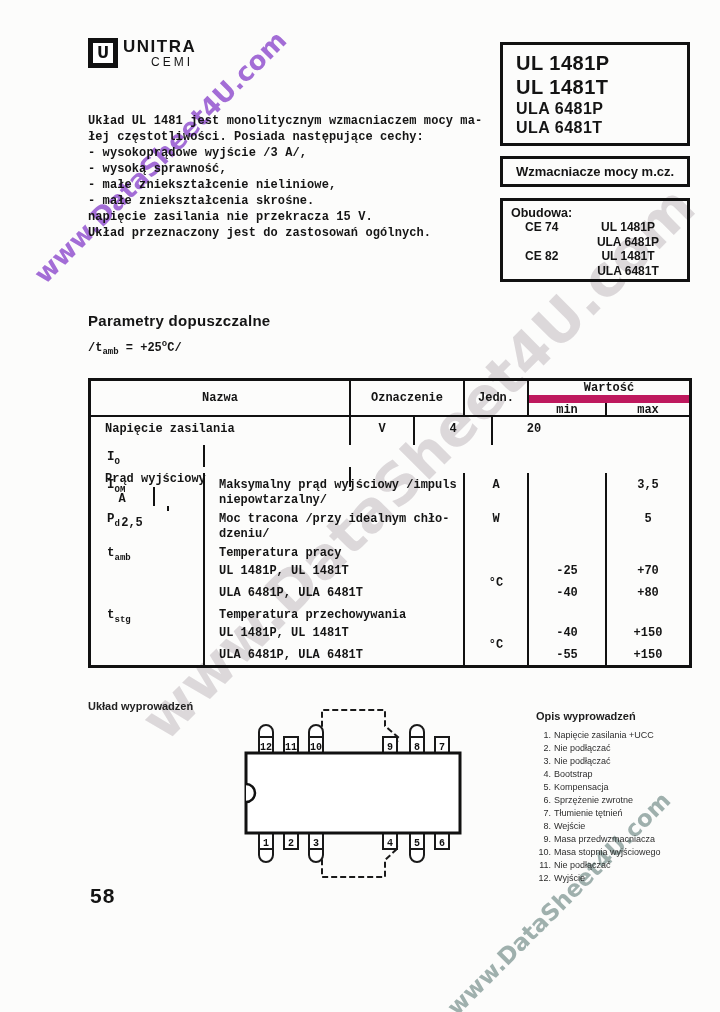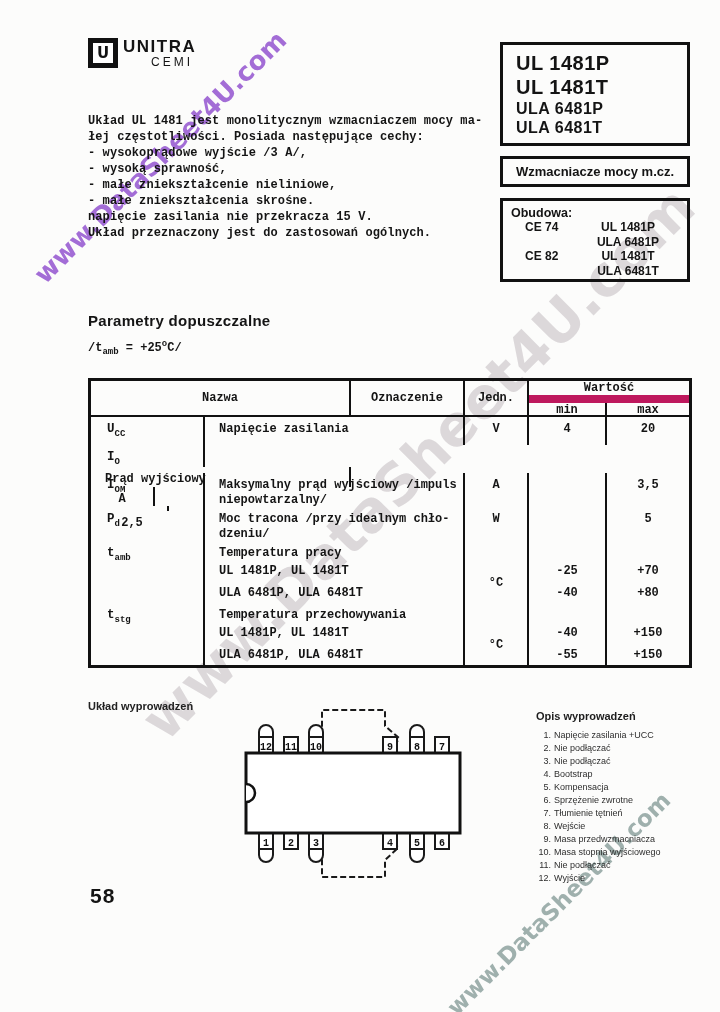--- a/index.html
+++ b/index.html
@@ -152,21 +152,20 @@
       <div class="c45">
         <div class="th-top">Wartość</div>
         <div class="th-bot">
           <div class="th cmin">min</div>
           <div class="th cmax">max</div>
         </div>
       </div>
     </div>
     <div class="tbody tw">
         <div class="tr" style="height: 28px;">
-          <div class="td c1"><span>U</span><sub>CC</sub></div>
           <div class="td c2"><span>Napięcie zasilania</span></div>
           <div class="td c3">
             <span>V</span>
           </div>
           <div class="td c4">
             <span>4</span>
           </div>
           <div class="td c5">
             <span>20</span>
           </div>

